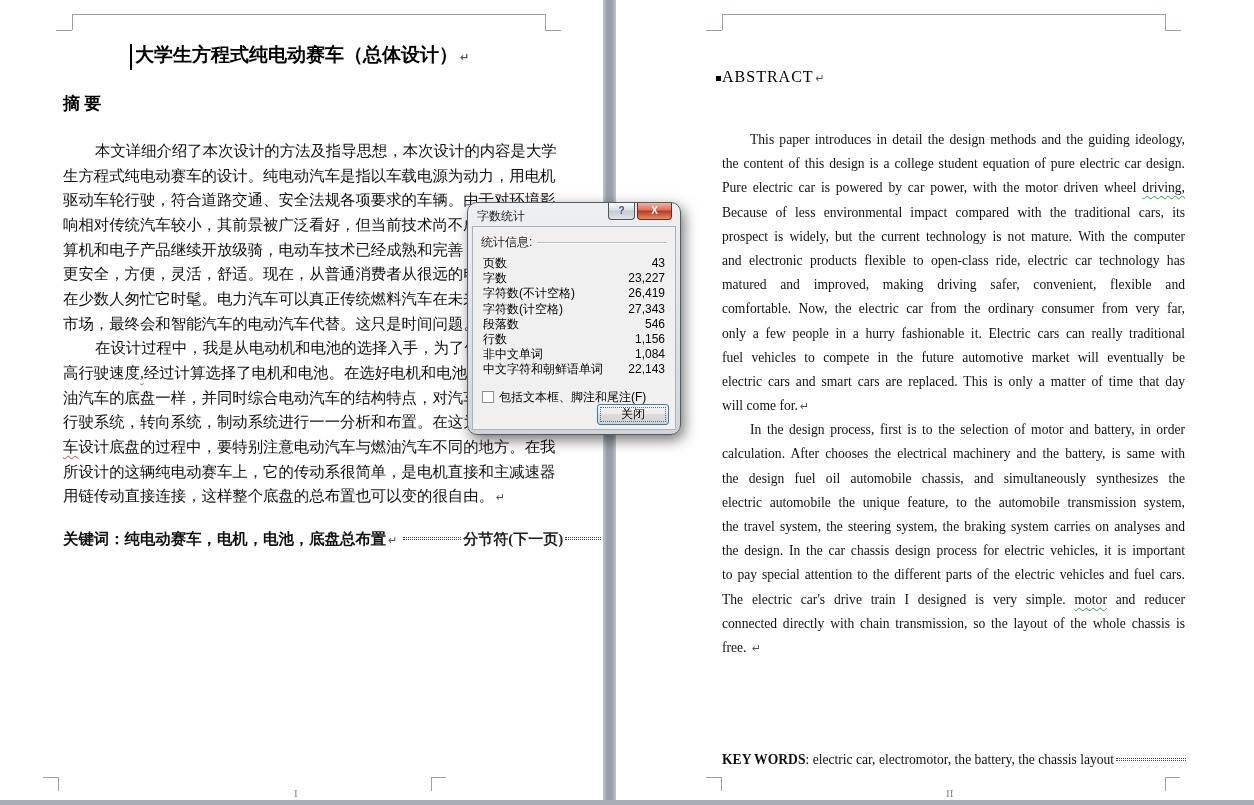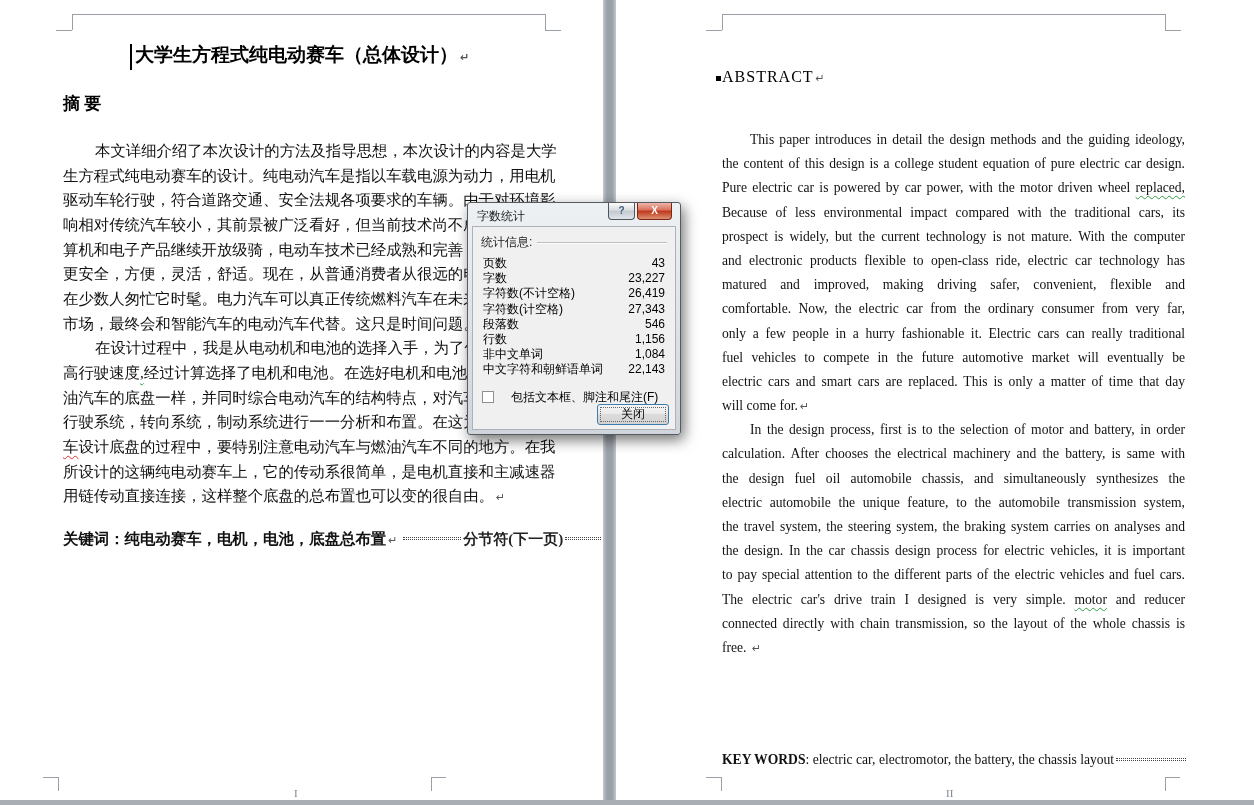--- a/index.html
+++ b/index.html
@@ -52,38 +52,38 @@
              vertical-align:middle; margin:0 2px 3px 2px; }
   .sb-text { font-size:15px; color:#222;font-weight:bold; }
 
   .kw-line-en { position:absolute; left:106px; top:752px; width:486px; font-size:13.6px; white-space:nowrap; color:#111; }
   .kw-line-en .kw-bold { font-weight:bold; }
 
   .pagenum { position:absolute; font-size:11px; color:#7f8796; font-family:"Liberation Serif",serif; }
 
   
   .dlg { position:absolute; left:467px; top:202px; width:214px; height:233px;
-         border:1px solid #565b60; border-radius:3px;
+         border:1px solid #565b60; border-radius:10px;
          background:linear-gradient(#eef1f4,#cfd5db);
          box-shadow:3px 5px 14px rgba(0,0,0,.55);
          font-family:"Liberation Sans","DejaVu Sans",sans-serif; }
   .dlg-title { position:absolute; left:9px; top:5px; font-size:12px; color:#1c1c1c; }
   .tbtns { position:absolute; top:0; right:8px; display:flex; gap:2px; }
   .tbtn { height:17px; border:1px solid #4e5459; border-top:none; border-radius:0 0 4px 4px;
           font-size:10px; font-weight:bold; text-align:center; line-height:16px; cursor:default; }
   .tbtn.help { width:27px; background:linear-gradient(#fdfdfd,#d8dce0 45%,#c2c8ce 50%,#e0e5ea); color:#3c5a77; }
   .tbtn.close { width:35px; background:linear-gradient(#f0b5a9,#d9745e 42%,#c03a1d 52%,#db9071); color:#fff; border-color:#7e2413; }
   .dlg-body { position:absolute; left:4px; right:4px; top:23px; bottom:4px;
               background:#f0f0f0; border:1px solid #adb2b8; }
   .group-row { display:flex; align-items:center; margin:7px 8px 5px 8px; }
   .group-label { font-size:12px; color:#1c1c1c; }
   .etch { flex:1; height:2px; border-top:1px solid #bdbdbd; border-bottom:1px solid #fdfdfd; margin-left:5px; }
   .stat-row { display:flex; justify-content:space-between; padding:0 10px 0 10px;
               font-size:12px; line-height:15.2px; color:#000; }
-  .chk-row { display:flex; align-items:center; gap:17px; margin:11px 0 0 9px; font-size:12px; color:#000; }
+  .chk-row { display:flex; align-items:center; gap:5px; margin:11px 0 0 9px; font-size:12px; color:#000; }
   .chk { width:12px; height:12px; background:#fff; border:1px solid #8f8f8f; flex:0 0 auto; }
   .btn-ok { position:absolute; left:124px; top:177px; width:72px; height:21px;
             background:linear-gradient(#f6f6f6,#eaeaea 45%,#dcdcdc 50%,#d2d2d2);
             border:1px solid #3b7dae; border-radius:3px; font-size:12px; color:#000;
             text-align:center; line-height:19px;
             outline:1px dotted #666; outline-offset:-4px; cursor:default; }
 </style>
 </head>
 <body>
 
@@ -144,21 +144,21 @@
     <div class="bmark b-h" style="left:549px; top:777px; width:15px;"></div>
     <div class="bmark b-v" style="left:549px; top:777px; height:14px;"></div>
 
     <div class="sq-mark" style="left:100px; top:76px;"></div>
 
     <div class="doc-title-en"><span>ABSTRACT</span><span class="pmark">↵</span></div>
 
     <div id="right-lines" class="lines">
         <div class="tline indent"><span>This paper introduces in detail the design methods and the guiding ideology,</span></div>
         <div class="tline"><span>the content of this design is a college student equation of pure electric car design.</span></div>
-        <div class="tline"><span>Pure electric car is powered by car power, with the motor driven wheel </span><span class="sp-green">replaced,</span></div>
+        <div class="tline"><span>Pure electric car is powered by car power, with the motor driven wheel </span><span class="sp-green">driving,</span></div>
         <div class="tline"><span>Because of less environmental impact compared with the traditional cars, its</span></div>
         <div class="tline"><span>prospect is widely, but the current technology is not mature. With the computer</span></div>
         <div class="tline"><span>and electronic products flexible to open-class ride, electric car technology has</span></div>
         <div class="tline"><span>matured and improved, making driving safer, convenient, flexible and</span></div>
         <div class="tline"><span>comfortable. Now, the electric car from the ordinary consumer from very far,</span></div>
         <div class="tline"><span>only a few people in a hurry fashionable it. Electric cars can really traditional</span></div>
         <div class="tline"><span>fuel vehicles to compete in the future automotive market will eventually be</span></div>
         <div class="tline"><span>electric cars and smart cars are replaced. This is only a matter of time that day</span></div>
         <div class="tline end"><span>will come for.</span><span class="pmark">↵</span></div>
         <div class="tline indent"><span>In the design process, first is to the selection of motor and battery, in order</span></div>

